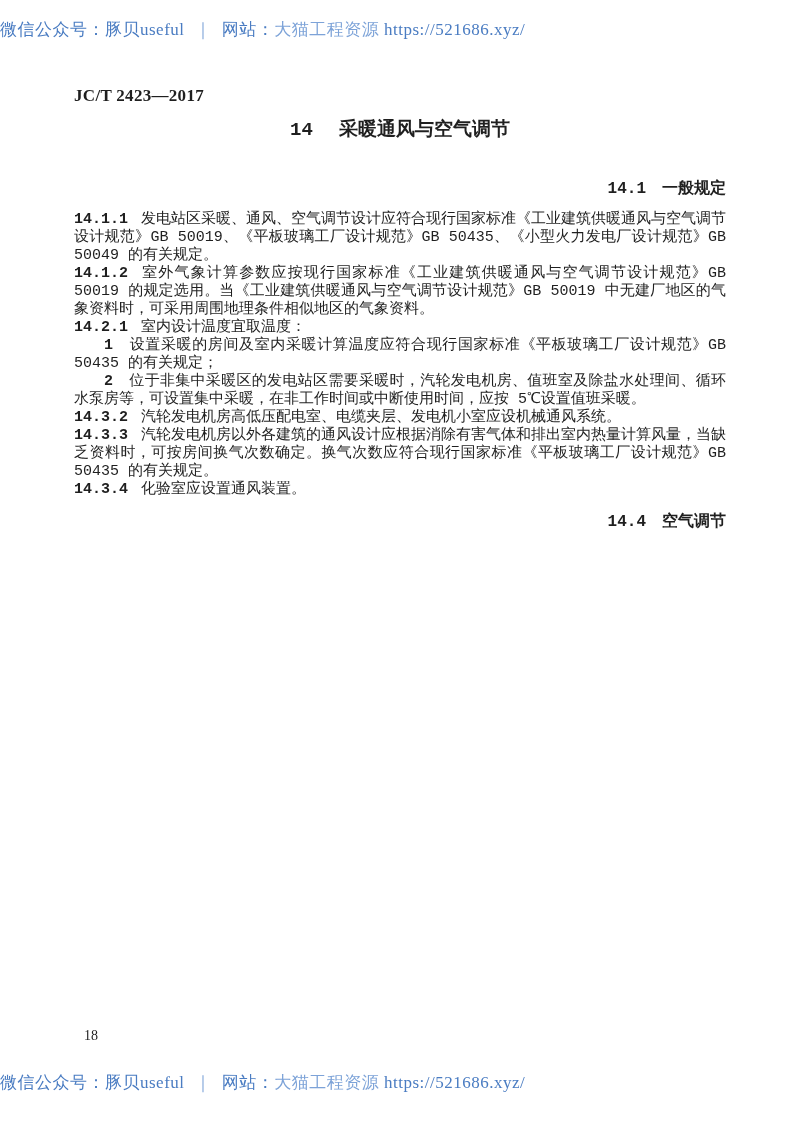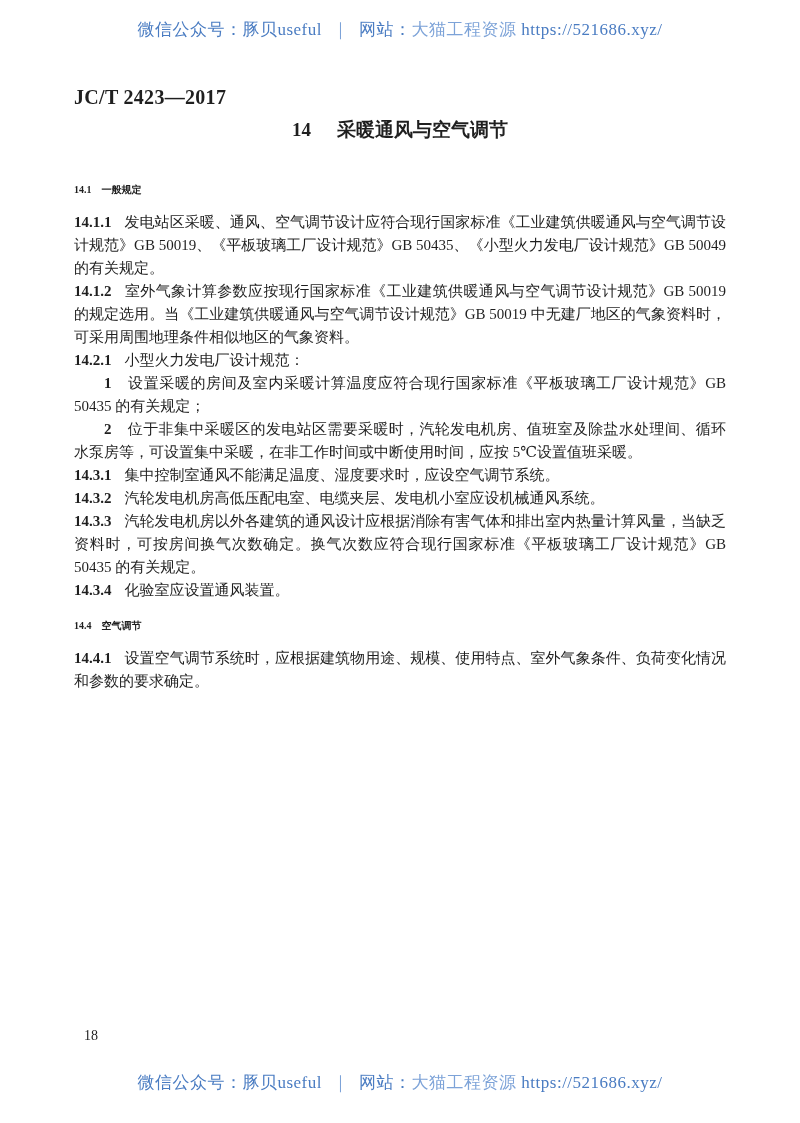--- a/index.html
+++ b/index.html
@@ -11,63 +11,63 @@
     margin: 0 auto;
     background: #ffffff;
     font-family: "Liberation Serif", "DejaVu Serif", serif;
     color: #1f1f1f;
     overflow: hidden;
   }
   .watermark {
     position: absolute;
     left: 0;
     width: 100%;
-    text-align: center;
     font-size: 17px;
     letter-spacing: 0.5px;
     color: #4a7cc2;
     white-space: nowrap;
   }
   .watermark.top { top: 18px; }
   .watermark.bottom { top: 1071px; }
   .watermark .sep { margin: 0 10px; color: #7da3d8; }
   .watermark .site-name { color: #7da3d8; }
   .doc-code {
     position: absolute;
     top: 86px;
     left: 74px;
-    font-size: 20px;
+    font-size: 17px;
     font-weight: bold;
     letter-spacing: 0.3px;
   }
   .content {
     position: absolute;
     top: 116px;
     left: 74px;
     width: 652px;
+    font-family: Liberation Mono, monospace;
   }
   .chapter-title {
     text-align: center;
     font-size: 19px;
     font-weight: bold;
     line-height: 28px;
     margin-bottom: 34px;
   }
   .chapter-title .chap-num { margin-right: 26px; }
   .sec-heading {
-    text-align: left;
-    font-size: 10px;
+    text-align: right;
+    font-size: 16px;
     font-weight: bold;
     line-height: 23px;
     margin-top: 12px;
     margin-bottom: 10px;
   }
   .clause {
     font-size: 15px;
-    line-height: 23px;
+    line-height: 18px;
     text-align: justify;
     margin: 0;
   }
   .clause .cnum { margin-right: 13px; font-weight: bold; }
   .clause.sub { text-indent: 2em; }
   .clause.sub .cnum { margin-right: 16px; }
   .page-number {
     position: absolute;
     top: 1028px;
     left: 84px;
@@ -90,39 +90,37 @@
 
     <h1 class="chapter-title"><span class="chap-num">14</span><span>采暖通风与空气调节</span></h1>
 
     <h2 class="sec-heading">14.1　一般规定</h2>
 
     <p class="clause"><b class="cnum">14.1.1</b><span>发电站区采暖、通风、空气调节设计应符合现行国家标准《工业建筑供暖通风与空气调节设计规范》GB 50019、《平板玻璃工厂设计规范》GB 50435、《小型火力发电厂设计规范》GB 50049 的有关规定。</span></p>
 
     <p class="clause"><b class="cnum">14.1.2</b><span>室外气象计算参数应按现行国家标准《工业建筑供暖通风与空气调节设计规范》GB 50019 的规定选用。当《工业建筑供暖通风与空气调节设计规范》GB 50019 中无建厂地区的气象资料时，可采用周围地理条件相似地区的气象资料。</span></p>
 
 
-    <p class="clause"><b class="cnum">14.2.1</b><span>小型火力发电厂设计规范：</span></p>
+    <p class="clause"><b class="cnum">14.2.1</b><span>室内设计温度宜取温度：</span></p>
 
     <p class="clause sub"><b class="cnum">1</b><span>设置采暖的房间及室内采暖计算温度应符合现行国家标准《平板玻璃工厂设计规范》GB 50435 的有关规定；</span></p>
 
     <p class="clause sub"><b class="cnum">2</b><span>位于非集中采暖区的发电站区需要采暖时，汽轮发电机房、值班室及除盐水处理间、循环水泵房等，可设置集中采暖，在非工作时间或中断使用时间，应按 5℃设置值班采暖。</span></p>
 
 
 
-    <p class="clause"><b class="cnum">14.3.1</b><span>集中控制室通风不能满足温度、湿度要求时，应设空气调节系统。</span></p>
 
     <p class="clause"><b class="cnum">14.3.2</b><span>汽轮发电机房高低压配电室、电缆夹层、发电机小室应设机械通风系统。</span></p>
 
     <p class="clause"><b class="cnum">14.3.3</b><span>汽轮发电机房以外各建筑的通风设计应根据消除有害气体和排出室内热量计算风量，当缺乏资料时，可按房间换气次数确定。换气次数应符合现行国家标准《平板玻璃工厂设计规范》GB 50435 的有关规定。</span></p>
 
     <p class="clause"><b class="cnum">14.3.4</b><span>化验室应设置通风装置。</span></p>
 
     <h2 class="sec-heading">14.4　空气调节</h2>
 
-    <p class="clause"><b class="cnum">14.4.1</b><span>设置空气调节系统时，应根据建筑物用途、规模、使用特点、室外气象条件、负荷变化情况和参数的要求确定。</span></p>
 
 
   </div>
 
   <div class="page-number">18</div>
 
   <div class="watermark bottom">
     <span>微信公众号：豚贝useful</span><span class="sep">｜</span><span>网站：</span><span class="site-name">大猫工程资源</span>
     <span>https://521686.xyz/</span>
   </div>

